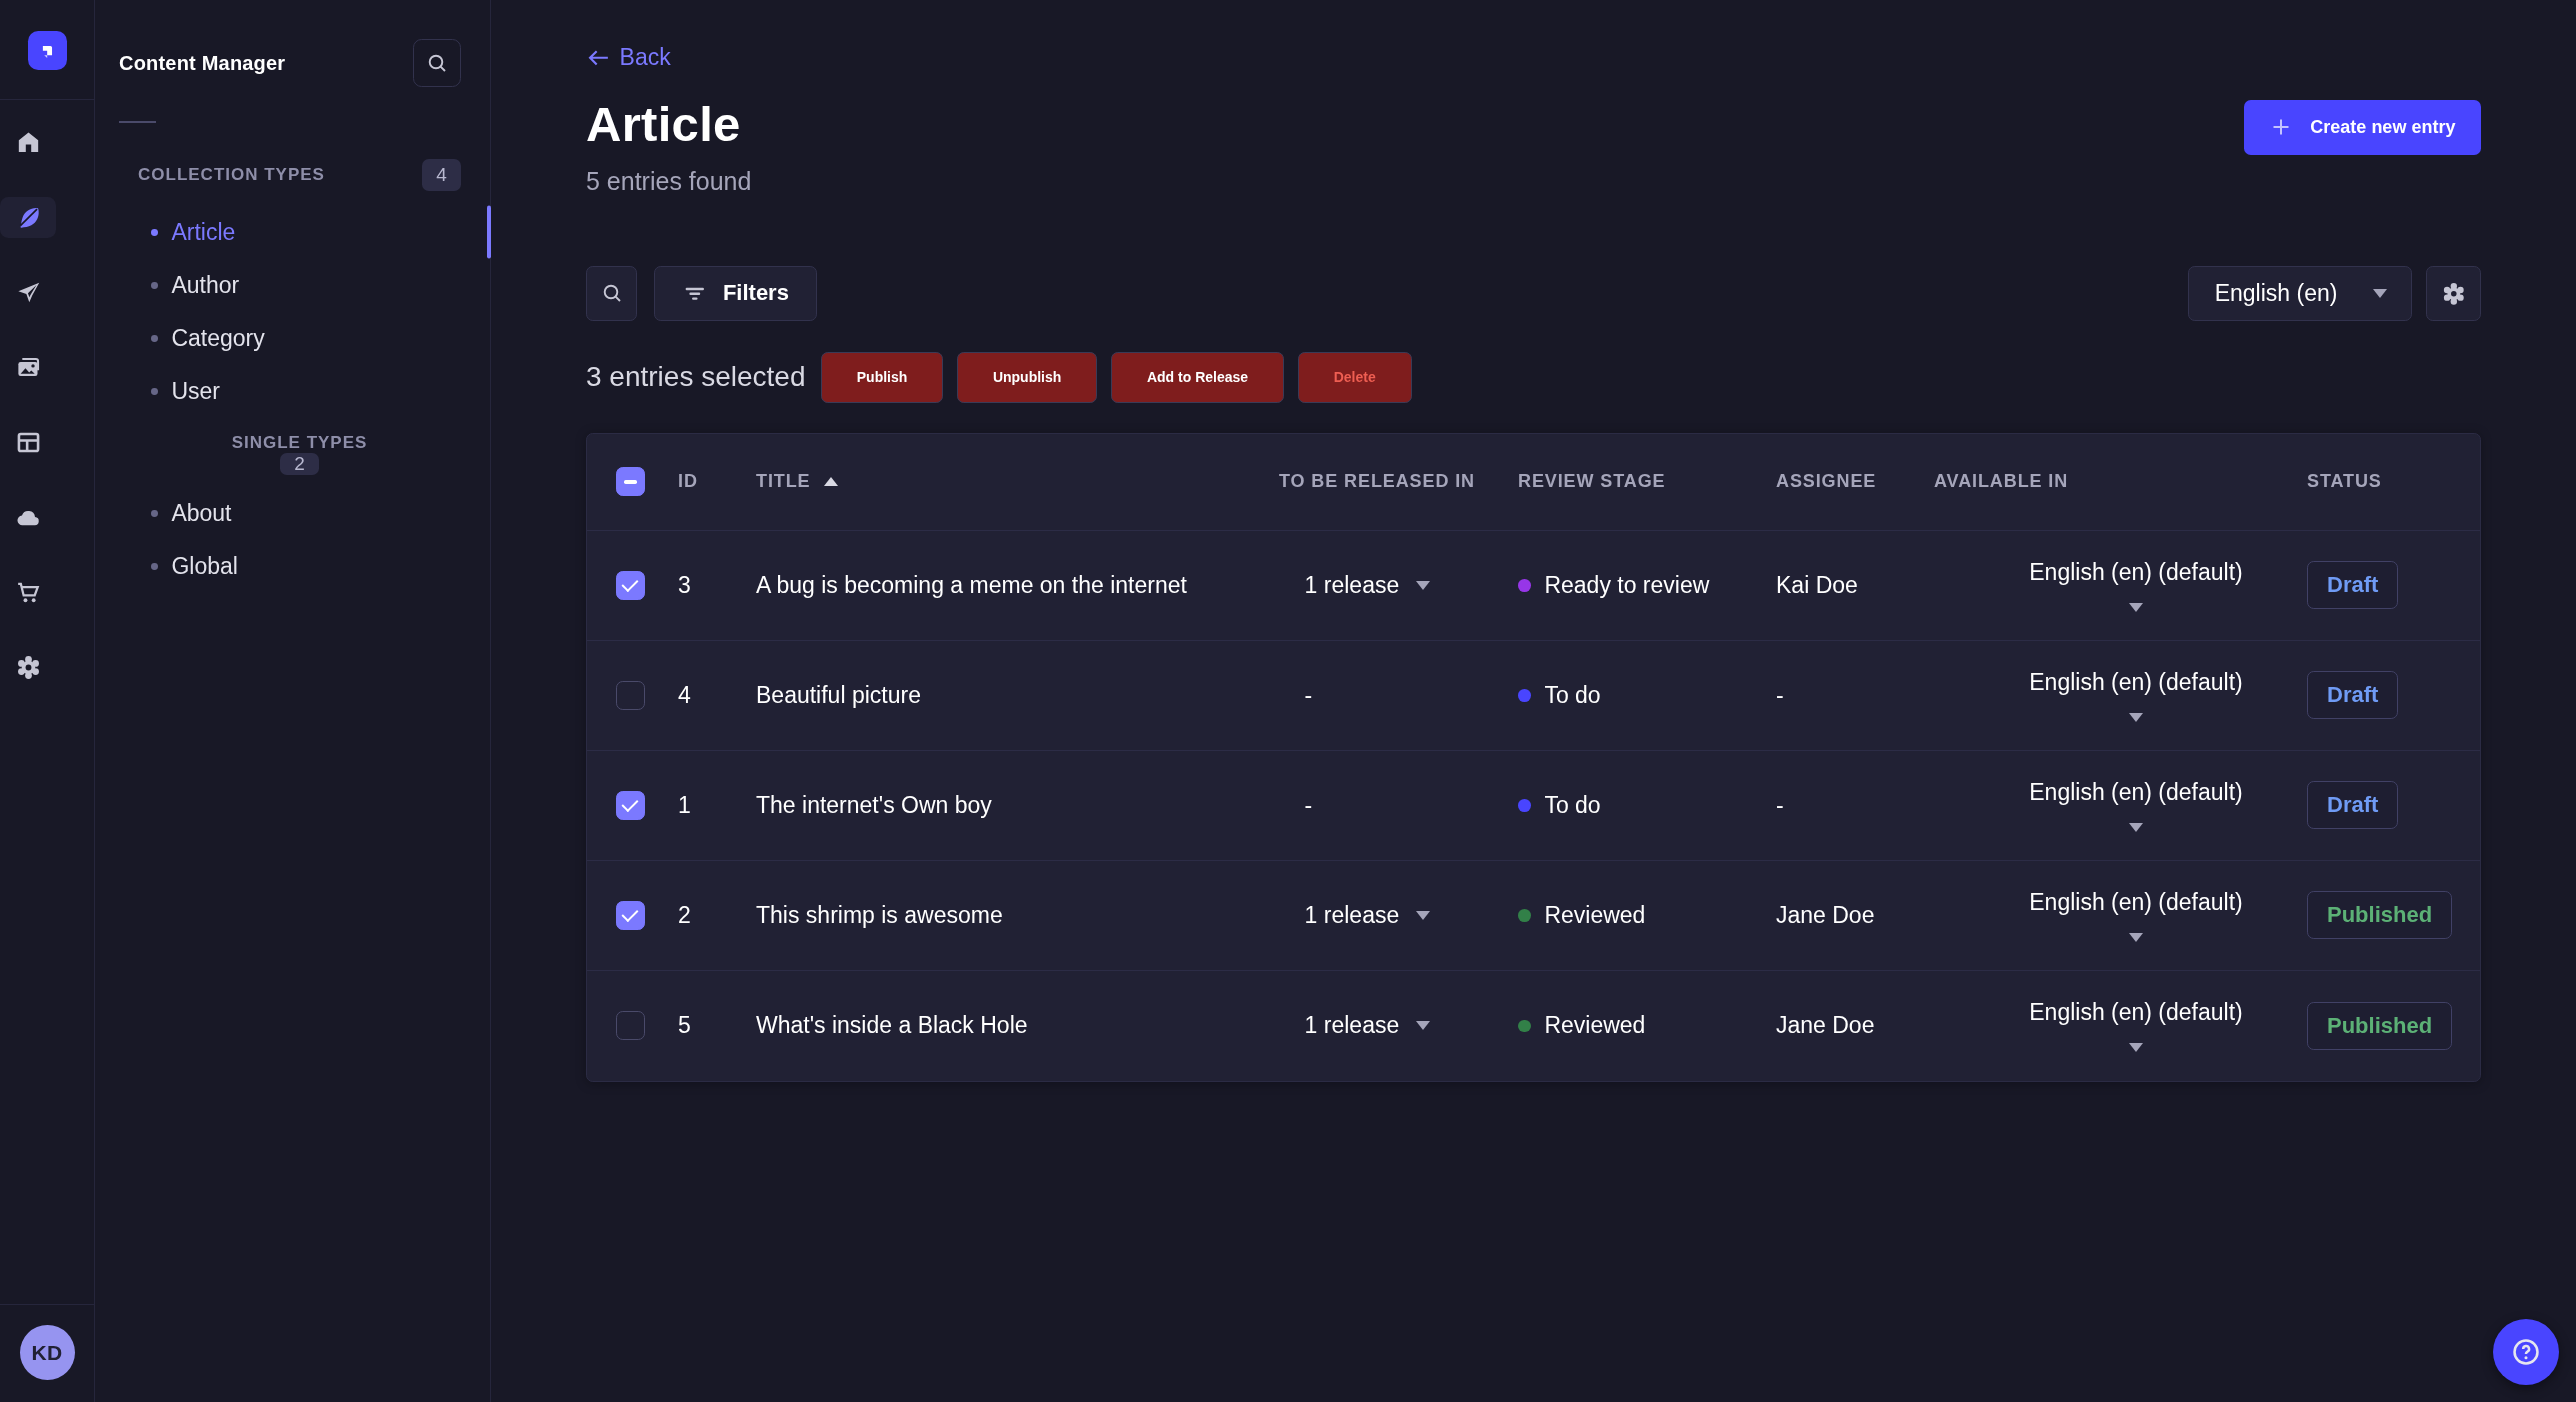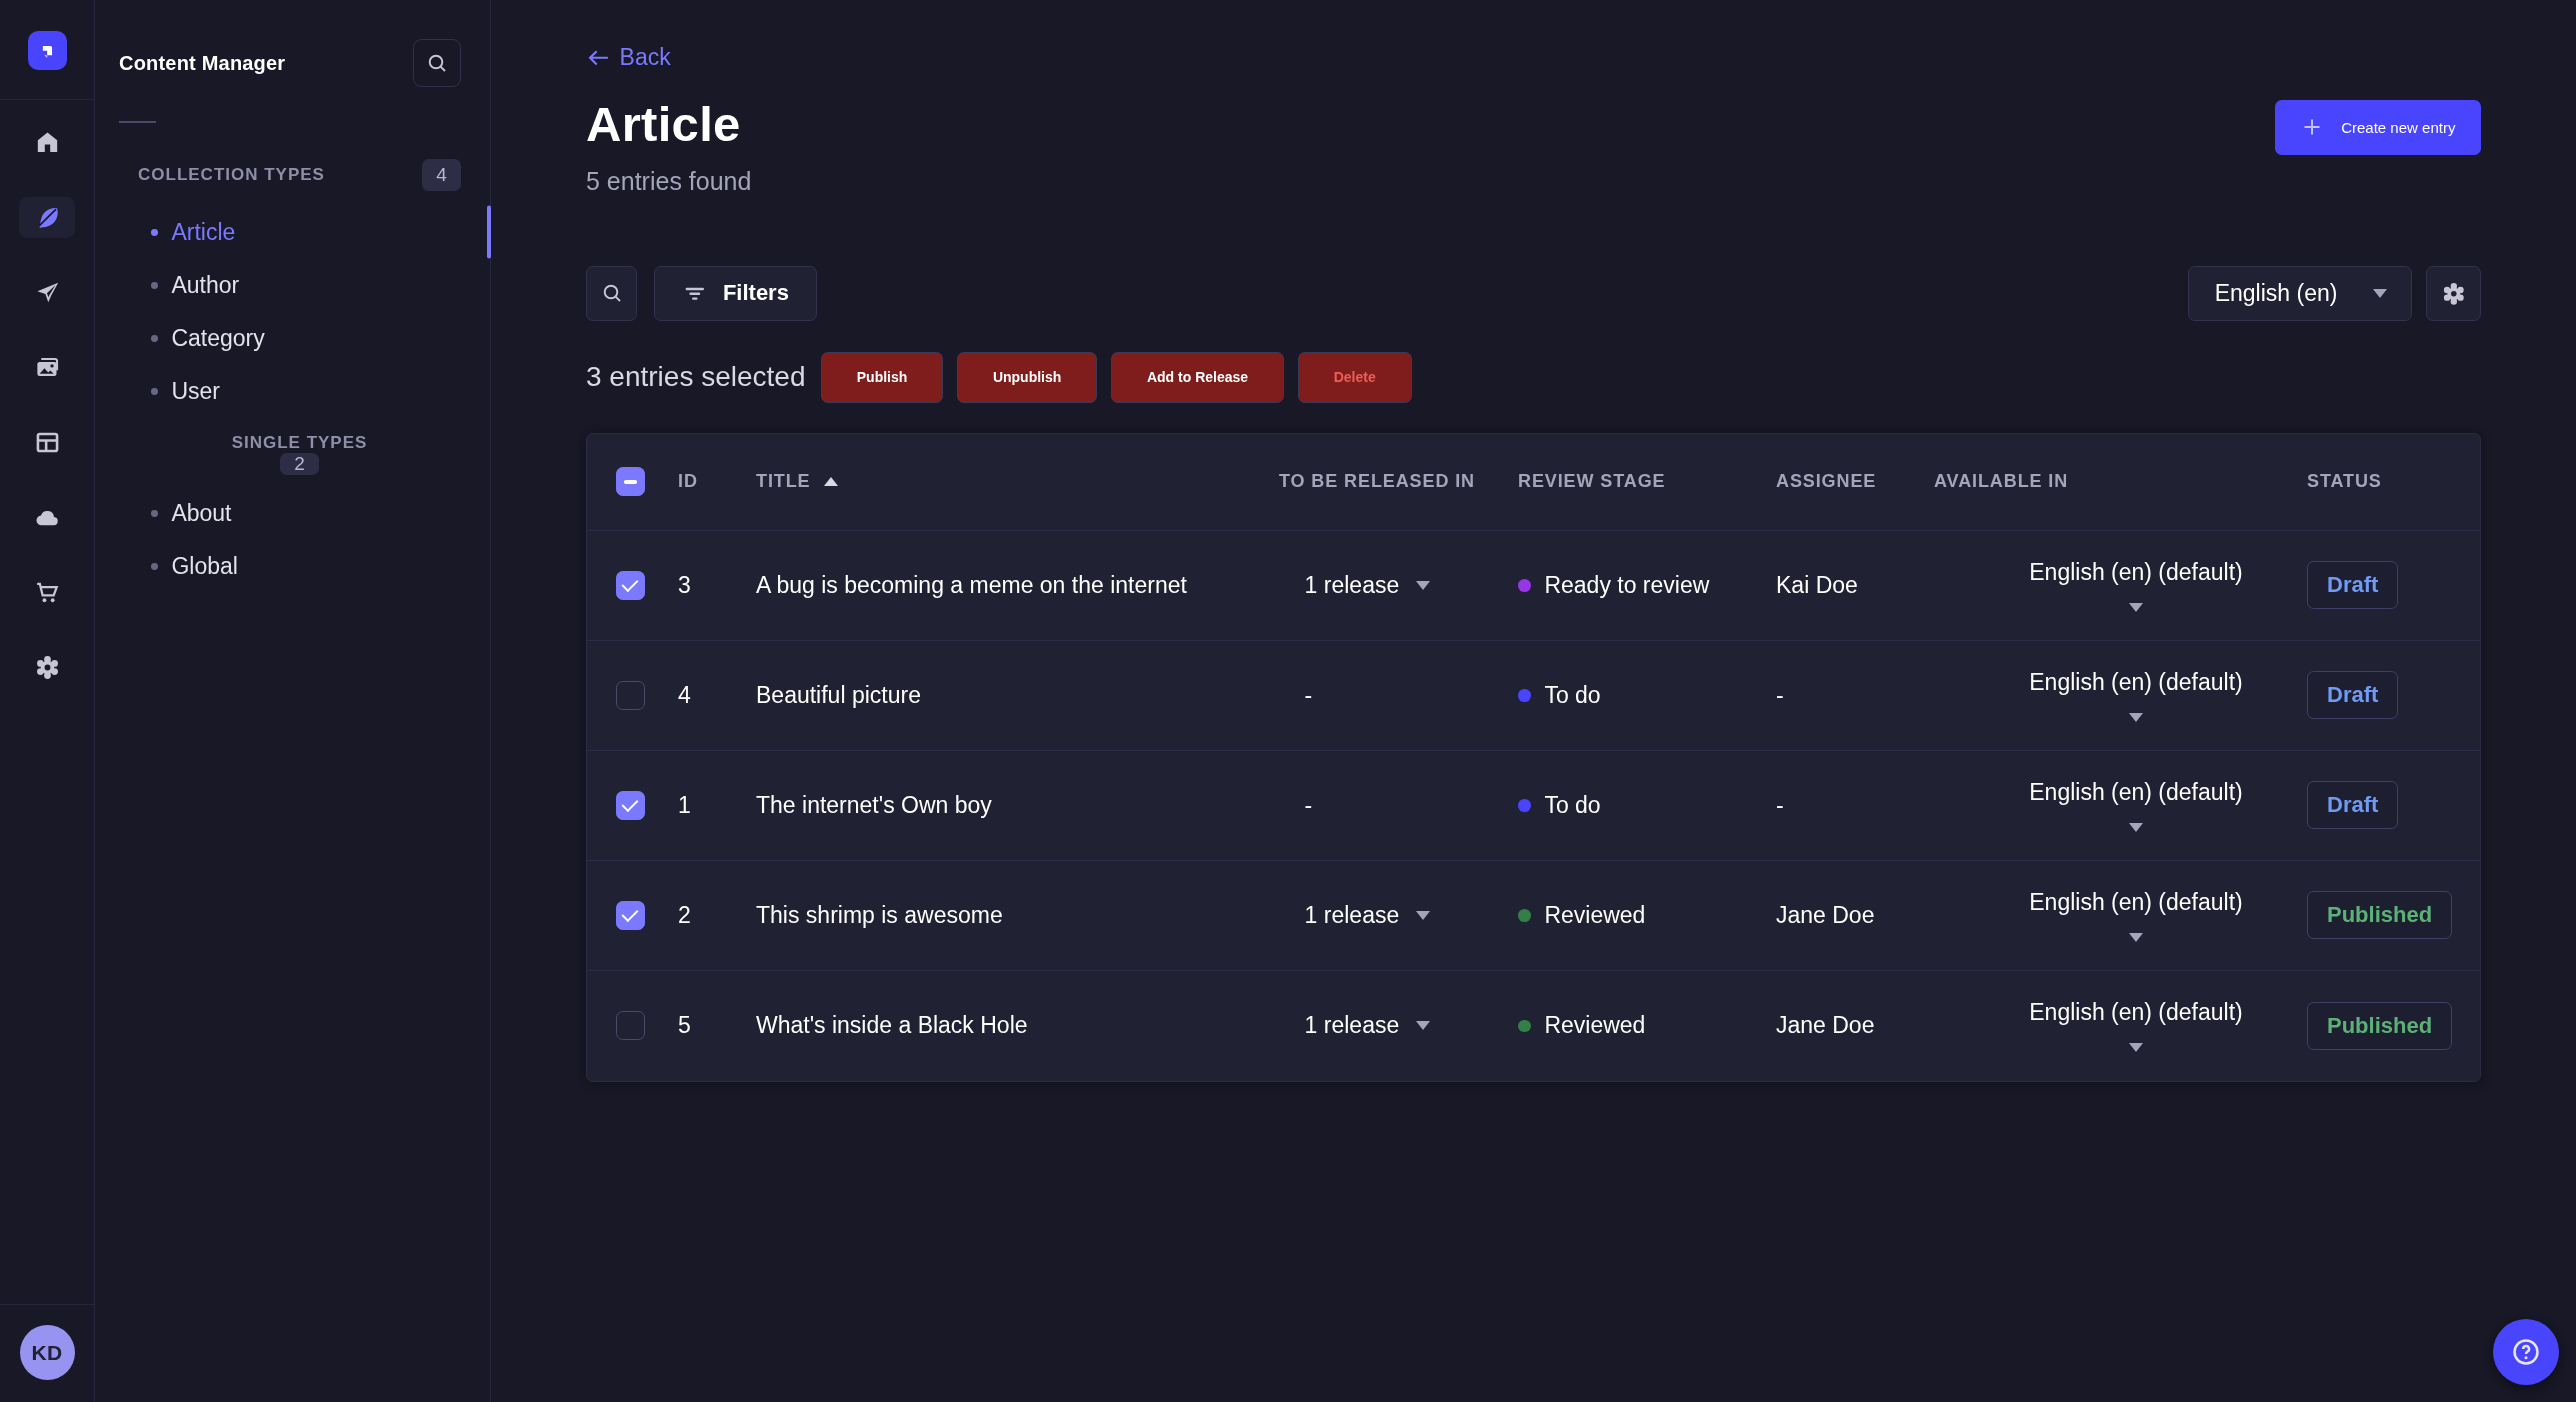--- a/index.html
+++ b/index.html
@@ -7,21 +7,21 @@
   body {
     background:#181826;
     color:#fff;
     font-family:"Liberation Sans", sans-serif;
     display:flex;
     overflow:hidden;
   }
   svg { display:block; }
 
   
-  .rail { width:95px; height:100%; border-right:0.9px solid #26263c; display:flex; flex-direction:column; align-items:center; flex-shrink:0; }
+  .rail { width:95px; height:100%; border-right:0.9px solid #26263c; display:flex; flex-direction:column; align-items:flex-start; flex-shrink:0; }
   .rail-logo-wrap { width:100%; display:flex; justify-content:center; padding:31px 0 29px; border-bottom:0.9px solid #26263c; }
   .rail-logo { width:39px; height:39px; border-radius:10.2px; background:#4945ff; display:flex; align-items:center; justify-content:center; }
   .rail-nav { display:flex; flex-direction:column; align-items:center; margin-top:22px; gap:34px; }
   .rail-item { width:56px; height:41px; border-radius:8.5px; display:flex; align-items:center; justify-content:center; cursor:pointer; }
   .rail-item svg { width:27px; height:27px; }
   .rail-item .fillable { fill:#c6c6d4; }
   .rail-item .strokeable { stroke:#c6c6d4; fill:none; }
   .rail-item.active { background:#212134; }
   .rail-item.active .fillable { fill:#7b79ff; }
   .rail-bottom { margin-top:auto; width:100%; display:flex; justify-content:center; padding:20.4px 0 22px; border-top:0.9px solid #26263c; }
@@ -41,21 +41,21 @@
   .bullet { width:6.8px; height:6.8px; border-radius:50%; background:#666687; flex-shrink:0; }
   .nav-item.active { color:#7b79ff; }
   .nav-item.active .bullet { background:#7b79ff; }
   .nav-item.active::after { content:""; position:absolute; right:-0.9px; top:50%; transform:translateY(-50%); width:4.3px; height:53px; background:#7b79ff; border-radius:2.6px; }
 
   
   .main { flex:1; padding:0 95px; min-width:0; }
   .back-row { margin-top:44px; display:flex; align-items:center; gap:8px; color:#7b79ff; font-size:23px; width:fit-content; cursor:pointer; }
   .title-row { display:flex; justify-content:space-between; align-items:flex-start; margin-top:25.6px; }
   .page-title { font-size:49px; font-weight:700; letter-spacing:0.3px; line-height:55px; }
-  .create-btn { height:55px; padding:0 25.6px; background:#4945ff; border:none; border-radius:6.8px; color:#fff; font-size:15px; font-weight:400; display:flex; align-items:center; gap:17px; margin-top:3.4px; cursor:pointer; font-family:inherit;margin-left:30px; }
+  .create-btn { height:55px; padding:0 25.6px; background:#4945ff; border:none; border-radius:6.8px; color:#fff; font-size:18px; font-weight:700; display:flex; align-items:center; gap:17px; margin-top:3.4px; cursor:pointer; font-family:inherit;margin-left:30px; }
   .subtitle { margin-top:12px; font-size:25px; color:#a5a5ba; }
 
   .toolbar { margin-top:70px; display:flex; align-items:center; justify-content:space-between; }
   .toolbar-left { display:flex; gap:17px; }
   .toolbar-right { display:flex; gap:13.6px; }
   .tool-btn { height:55px; border:0.9px solid #32324d; border-radius:6.8px; background:#212134; color:#fff; display:flex; align-items:center; justify-content:center; cursor:pointer; font-family:inherit; }
   .search-sq { width:51px; }
   .filters-btn { padding:0 27px; gap:15.3px; font-size:22px; font-weight:600; }
   .locale-select { padding:0 24px 0 25.6px; gap:36px; font-size:23px; }
   .gear-sq { width:55px; }

